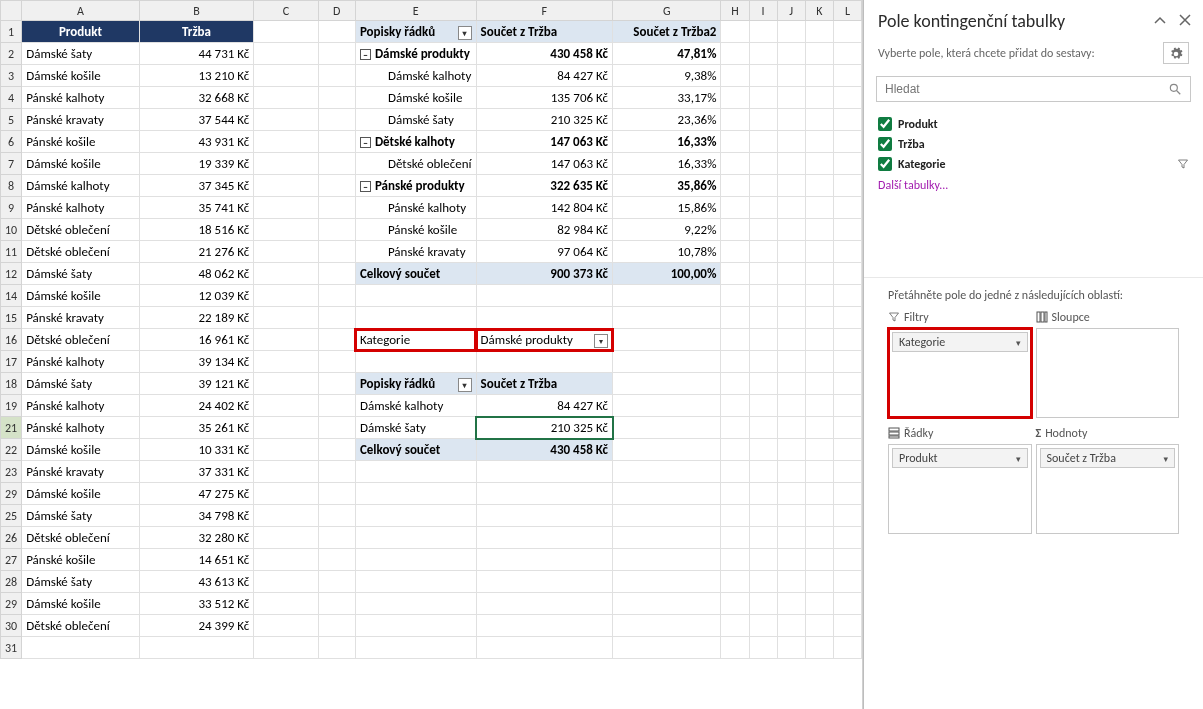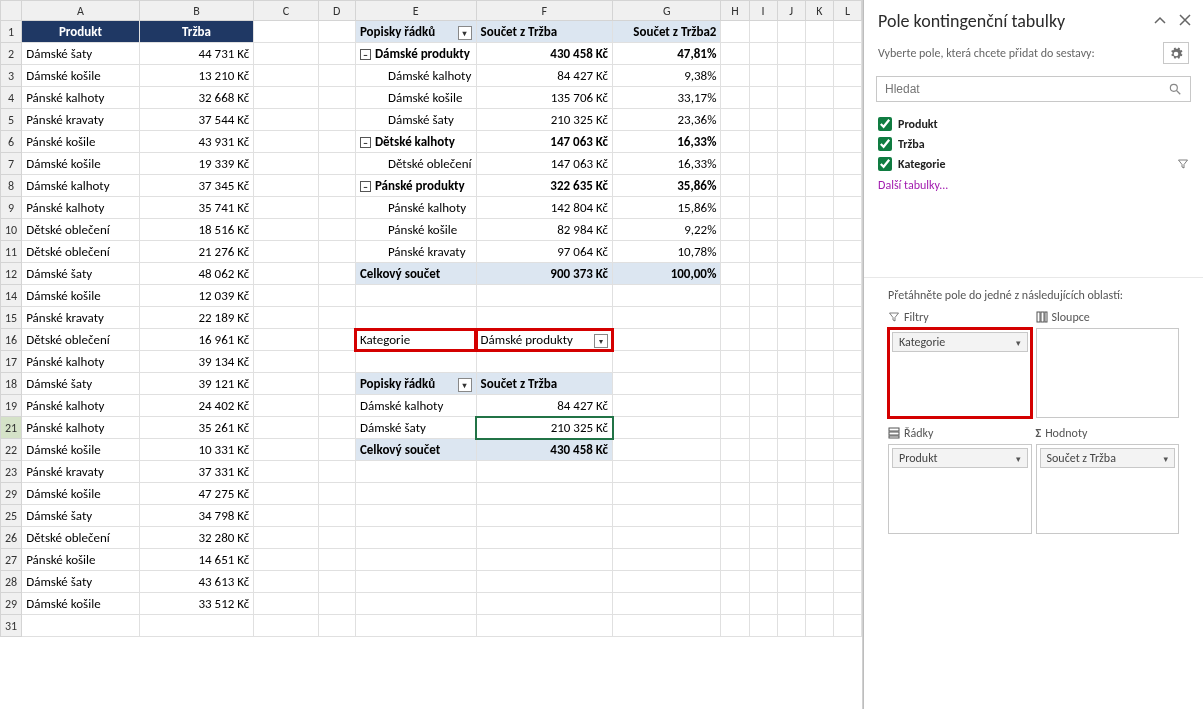--- a/index.html
+++ b/index.html
@@ -525,20 +525,35 @@
           <td class="cell "></td>
           <td class="cell "></td>
           <td class="cell "></td>
           <td class="cell "></td>
           <td class="cell "></td>
         </tr>
         <tr class="">
           <td class="row-head">29</td>
           <td class="cell ">Dámské košile</td>
           <td class="cell right">33 512 Kč</td>
+          <td class="cell "></td>
+          <td class="cell "></td>
+          <td class="cell "></td>
+          <td class="cell "></td>
+          <td class="cell "></td>
+          <td class="cell "></td>
+          <td class="cell "></td>
+          <td class="cell "></td>
+          <td class="cell "></td>
+          <td class="cell "></td>
+        </tr>
+        <tr class="">
+          <td class="row-head">30</td>
+          <td class="cell ">Dětské oblečení</td>
+          <td class="cell right">24 399 Kč</td>
           <td class="cell "></td>
           <td class="cell "></td>
           <td class="cell "></td>
           <td class="cell "></td>
           <td class="cell "></td>
           <td class="cell "></td>
           <td class="cell "></td>
           <td class="cell "></td>
           <td class="cell "></td>
           <td class="cell "></td>

